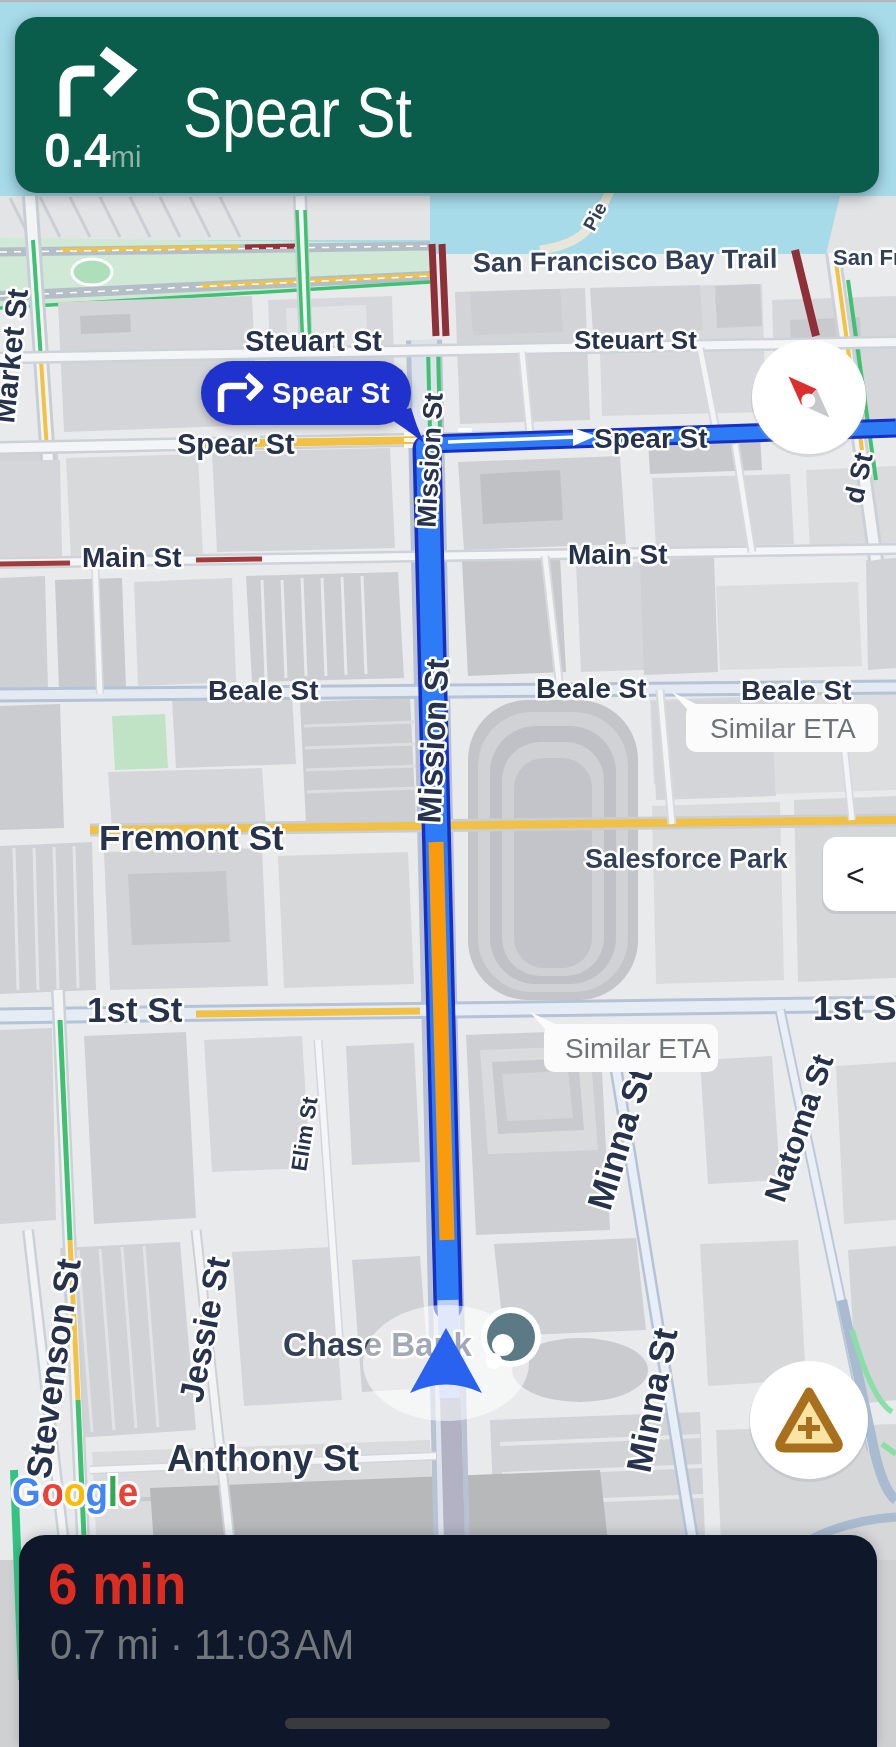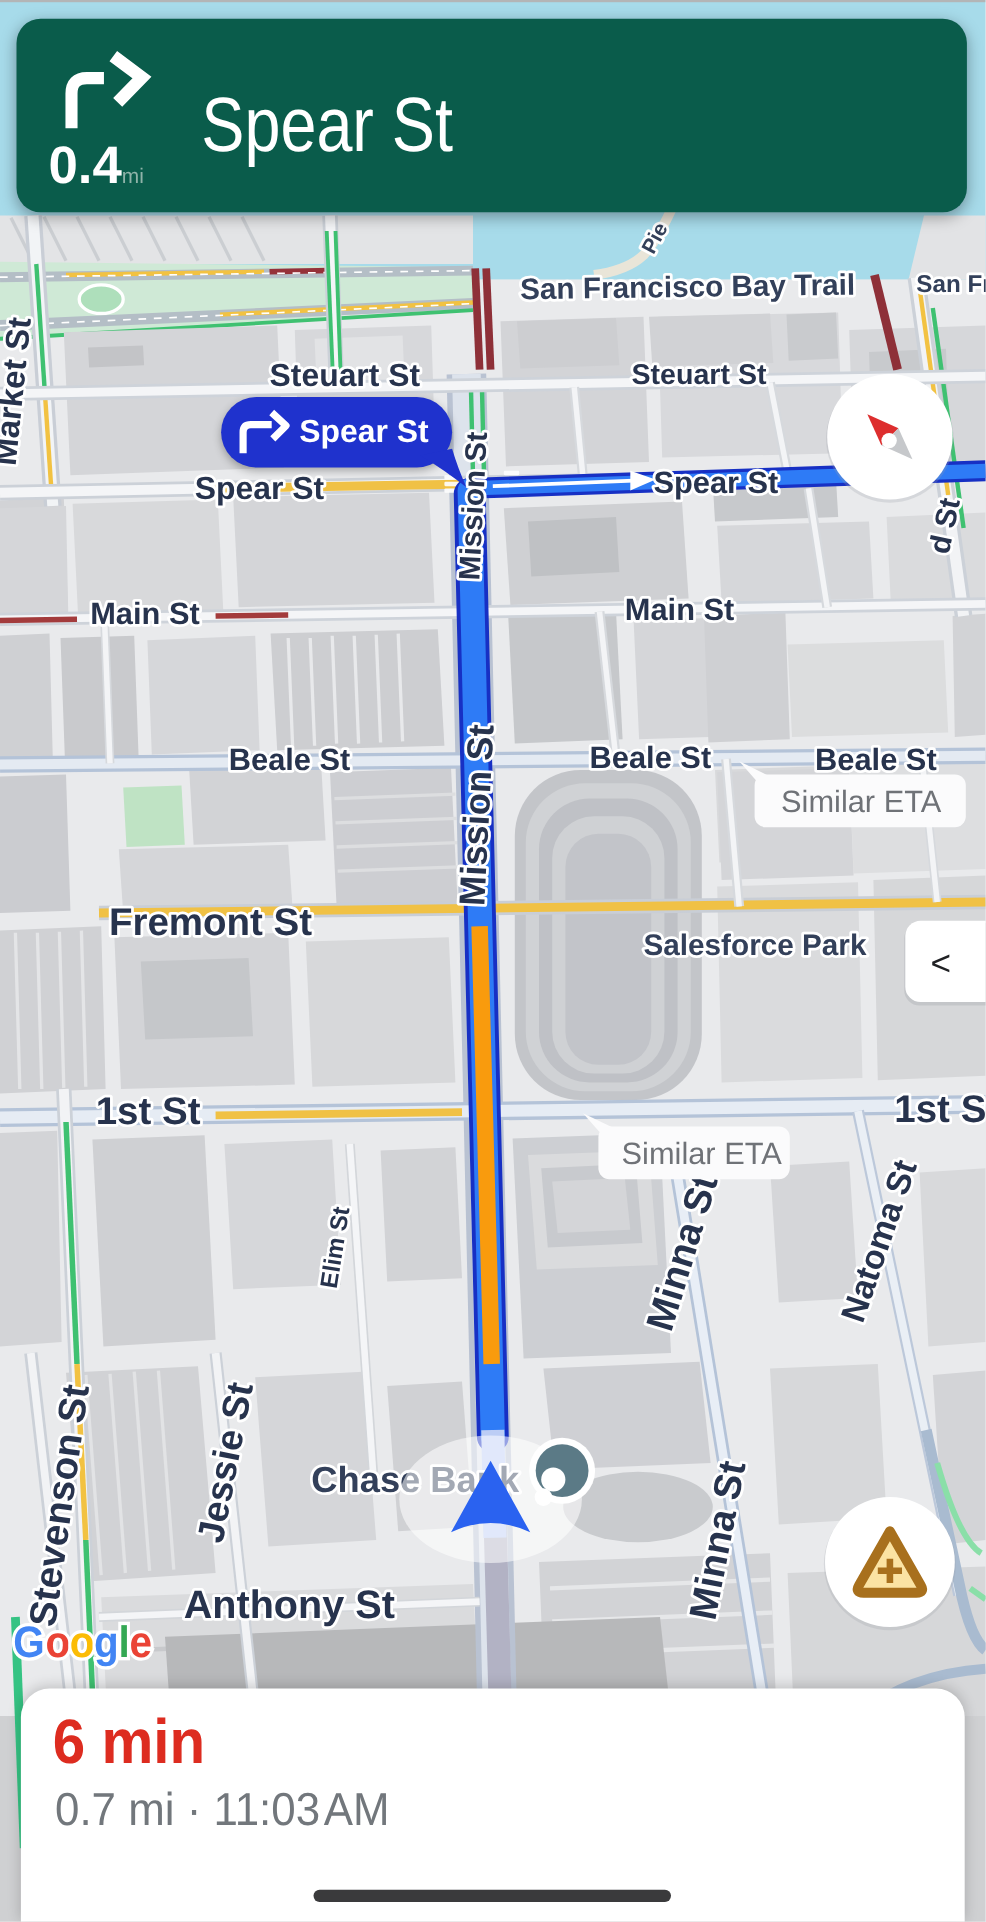--- a/index.html
+++ b/index.html
@@ -503,38 +503,38 @@
 
 <div style="position:absolute;left:15px;top:17px;width:864px;height:176px;background:#0a5c4b;border-radius:22px;box-shadow:0 4px 14px rgba(0,0,0,0.35);">
 
 <svg width="150" height="130" viewBox="0 0 150 130" style="position:absolute;left:0;top:0;">
 <path d="M50,94 L50,68 Q50,54 64,54 L74,54" stroke="#ffffff" stroke-width="11" fill="none" stroke-linecap="square"></path>
 <path d="M88,34 L114,53.5 L92,76" stroke="#ffffff" stroke-width="11.5" fill="none" stroke-linejoin="miter"></path>
 </svg>
 
 <div style="position:absolute;left:168px;top:61px;line-height:1;color:#ffffff;font-size:70px;font-weight:normal;transform:scaleX(0.84);transform-origin:0 0;">Spear St</div>
 
-<div style="position:absolute;left:29px;top:110px;line-height:1;color:#ffffff;font-size:48px;font-weight:bold;">0.4<span style="font-size:19px;font-weight:normal;color:#8fb3a9;">mi</span></div>
+<div style="position:absolute;left:29px;top:110px;line-height:1;color:#ffffff;font-size:48px;font-weight:bold;">0.4<span style="font-size:29px;font-weight:normal;color:#8fb3a9;">mi</span></div>
 </div>
 
 <div style="position:absolute;left:201px;top:361px;width:210px;height:64px;background:#1f32cd;border-radius:32px;box-shadow:0 3px 8px rgba(0,0,0,0.3);">
 
 <svg width="52" height="38" viewBox="0 0 52 38" style="position:absolute;left:175px;top:46px;">
         <path d="M6,7 Q28,20 48,36 Q40,18 35,1 Z" fill="#1f32cd"></path>
       </svg>
 
 <svg width="70" height="56" viewBox="0 0 70 56" style="position:absolute;left:0px;top:0px;">
 <path d="M20,51 L20,32 Q20,25 27,25 L46,25" stroke="#ffffff" stroke-width="6.5" fill="none"></path>
 <path d="M46,14 L59,26 L47,38" stroke="#ffffff" stroke-width="6.5" fill="none" stroke-linejoin="round"></path>
 </svg>
 
 <div style="position:absolute;left:71px;top:18px;line-height:1;color:#ffffff;font-size:29px;font-weight:bold;">Spear St</div>
 </div>
 
-<div style="position:absolute;left:19px;top:1535px;width:858px;height:212px;background:#ffffff;border-radius:26px 26px 0 0;box-shadow:0 -2px 12px rgba(0,0,0,0.18);">
+<div style="position:absolute;left:19px;top:1535px;width:858px;height:212px;background:#0f172a;border-radius:26px 26px 0 0;box-shadow:0 -2px 12px rgba(0,0,0,0.18);">
 
 <div style="position:absolute;left:29px;top:21px;line-height:1;color:#dd2c20;font-size:57px;font-weight:600;transform:scaleX(0.93);transform-origin:0 0;">6 min</div>
 
 <div style="position:absolute;left:31px;top:89px;line-height:1;color:#72777c;font-size:42px;transform:scaleX(0.95);transform-origin:0 0;">0.7 mi · 11:03 AM</div>
 </div>
 
 <div style="position:absolute;left:285px;top:1718px;width:325px;height:11px;background:#3a3a3c;border-radius:6px;"></div>
 </div>
 
 </body></html>

